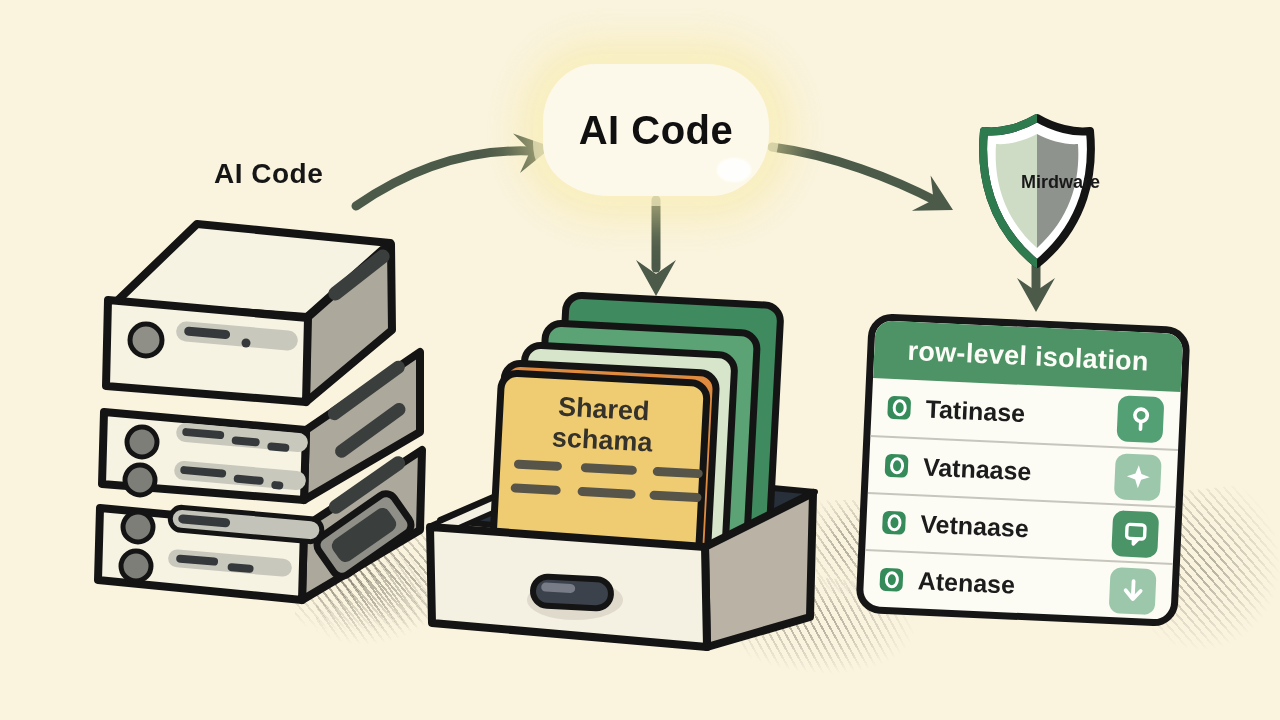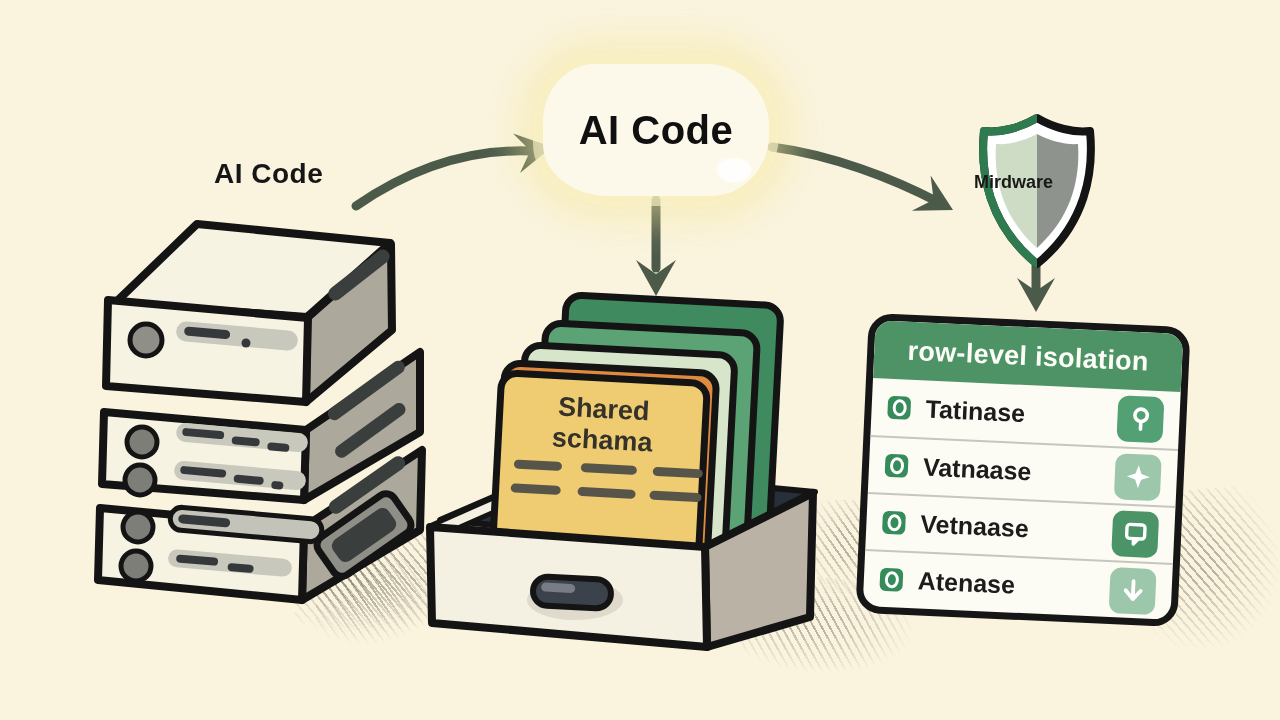--- a/index.html
+++ b/index.html
@@ -33,21 +33,21 @@
   .bubble-highlight{
     right:18px;bottom:14px;width:34px;height:24px;background:#ffffff;
     border-radius:50%;filter:blur(1px);opacity:.95;position:absolute;
   }
   .folder-label{
     left:505px;top:394px;width:196px;text-align:center;
     transform:rotate(3deg);
     font-size:27px;line-height:31px;font-weight:800;color:#34322a;
   }
   .shield-label{
-    left:974px;top:172px;width:126px;text-align:left;
+    left:974px;top:172px;width:126px;text-align:right;
     font-size:18px;font-weight:800;color:#191919;
   }
   
   .table-card{
     left:862px;top:320px;width:322px;height:300px;
     transform:rotate(2.6deg);
     background:#FCFBF4;border:7px solid #161616;border-radius:24px;
     overflow:hidden;box-sizing:border-box;
   }
   .table-header{

